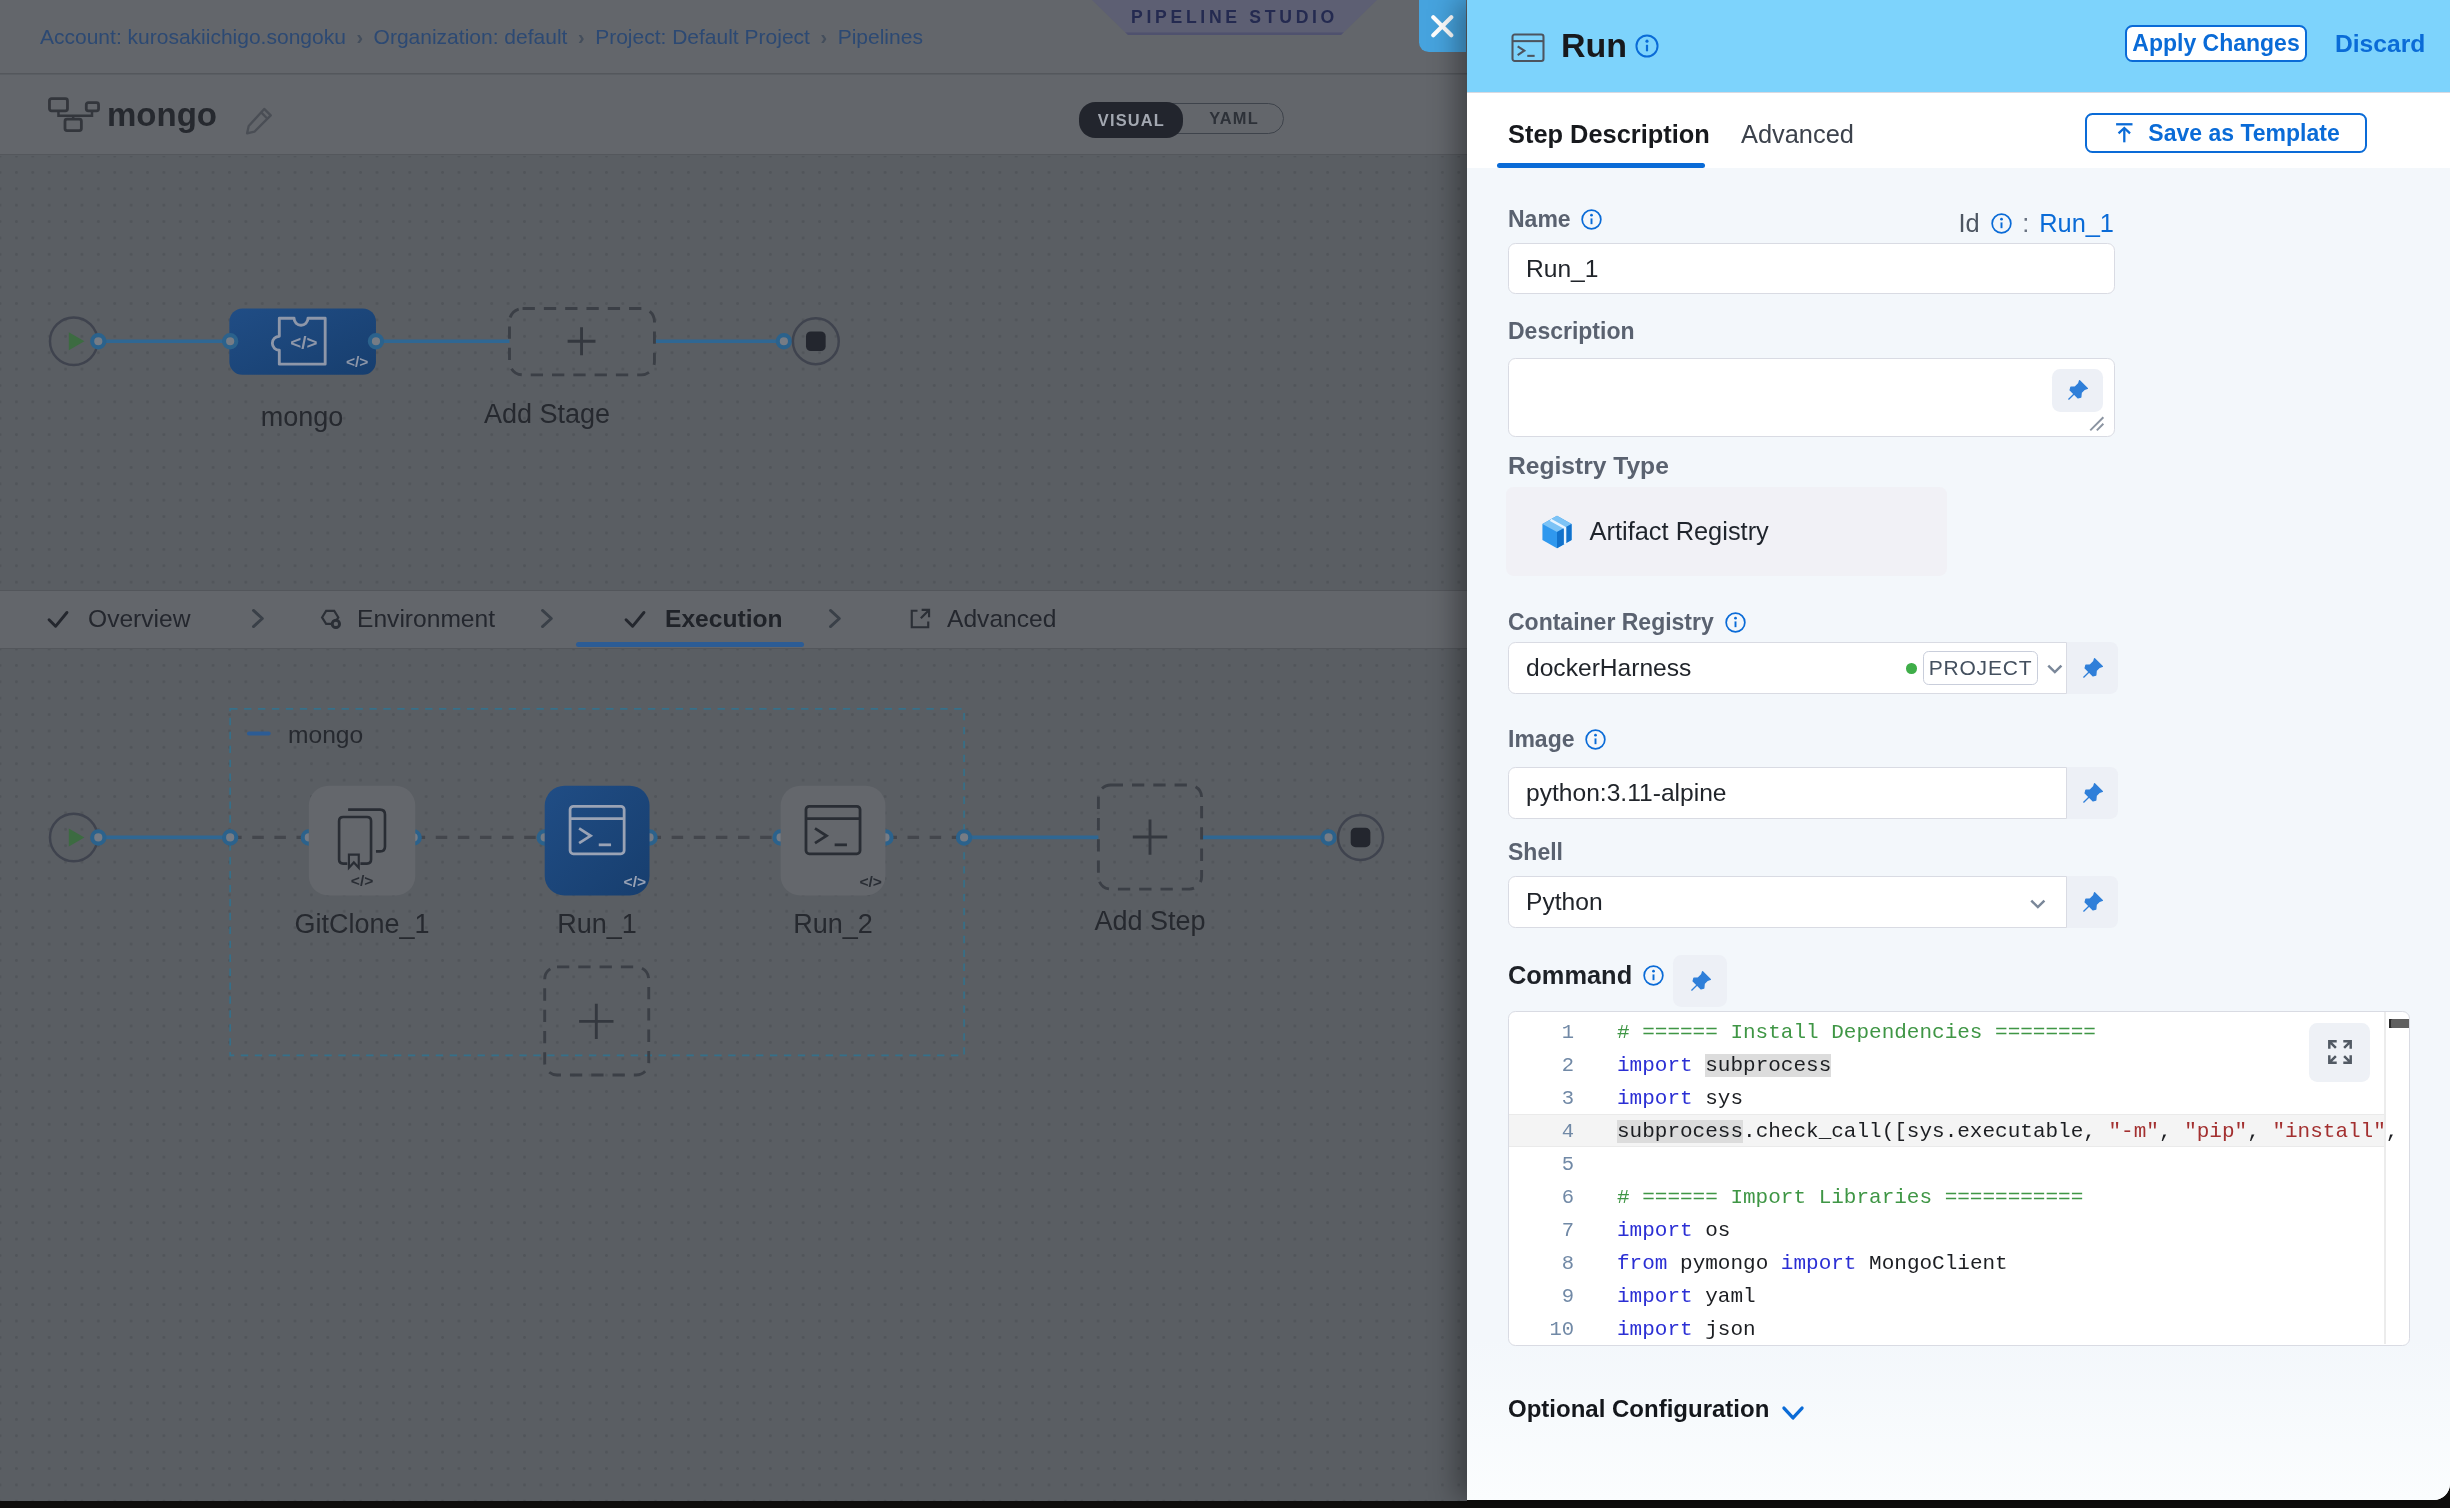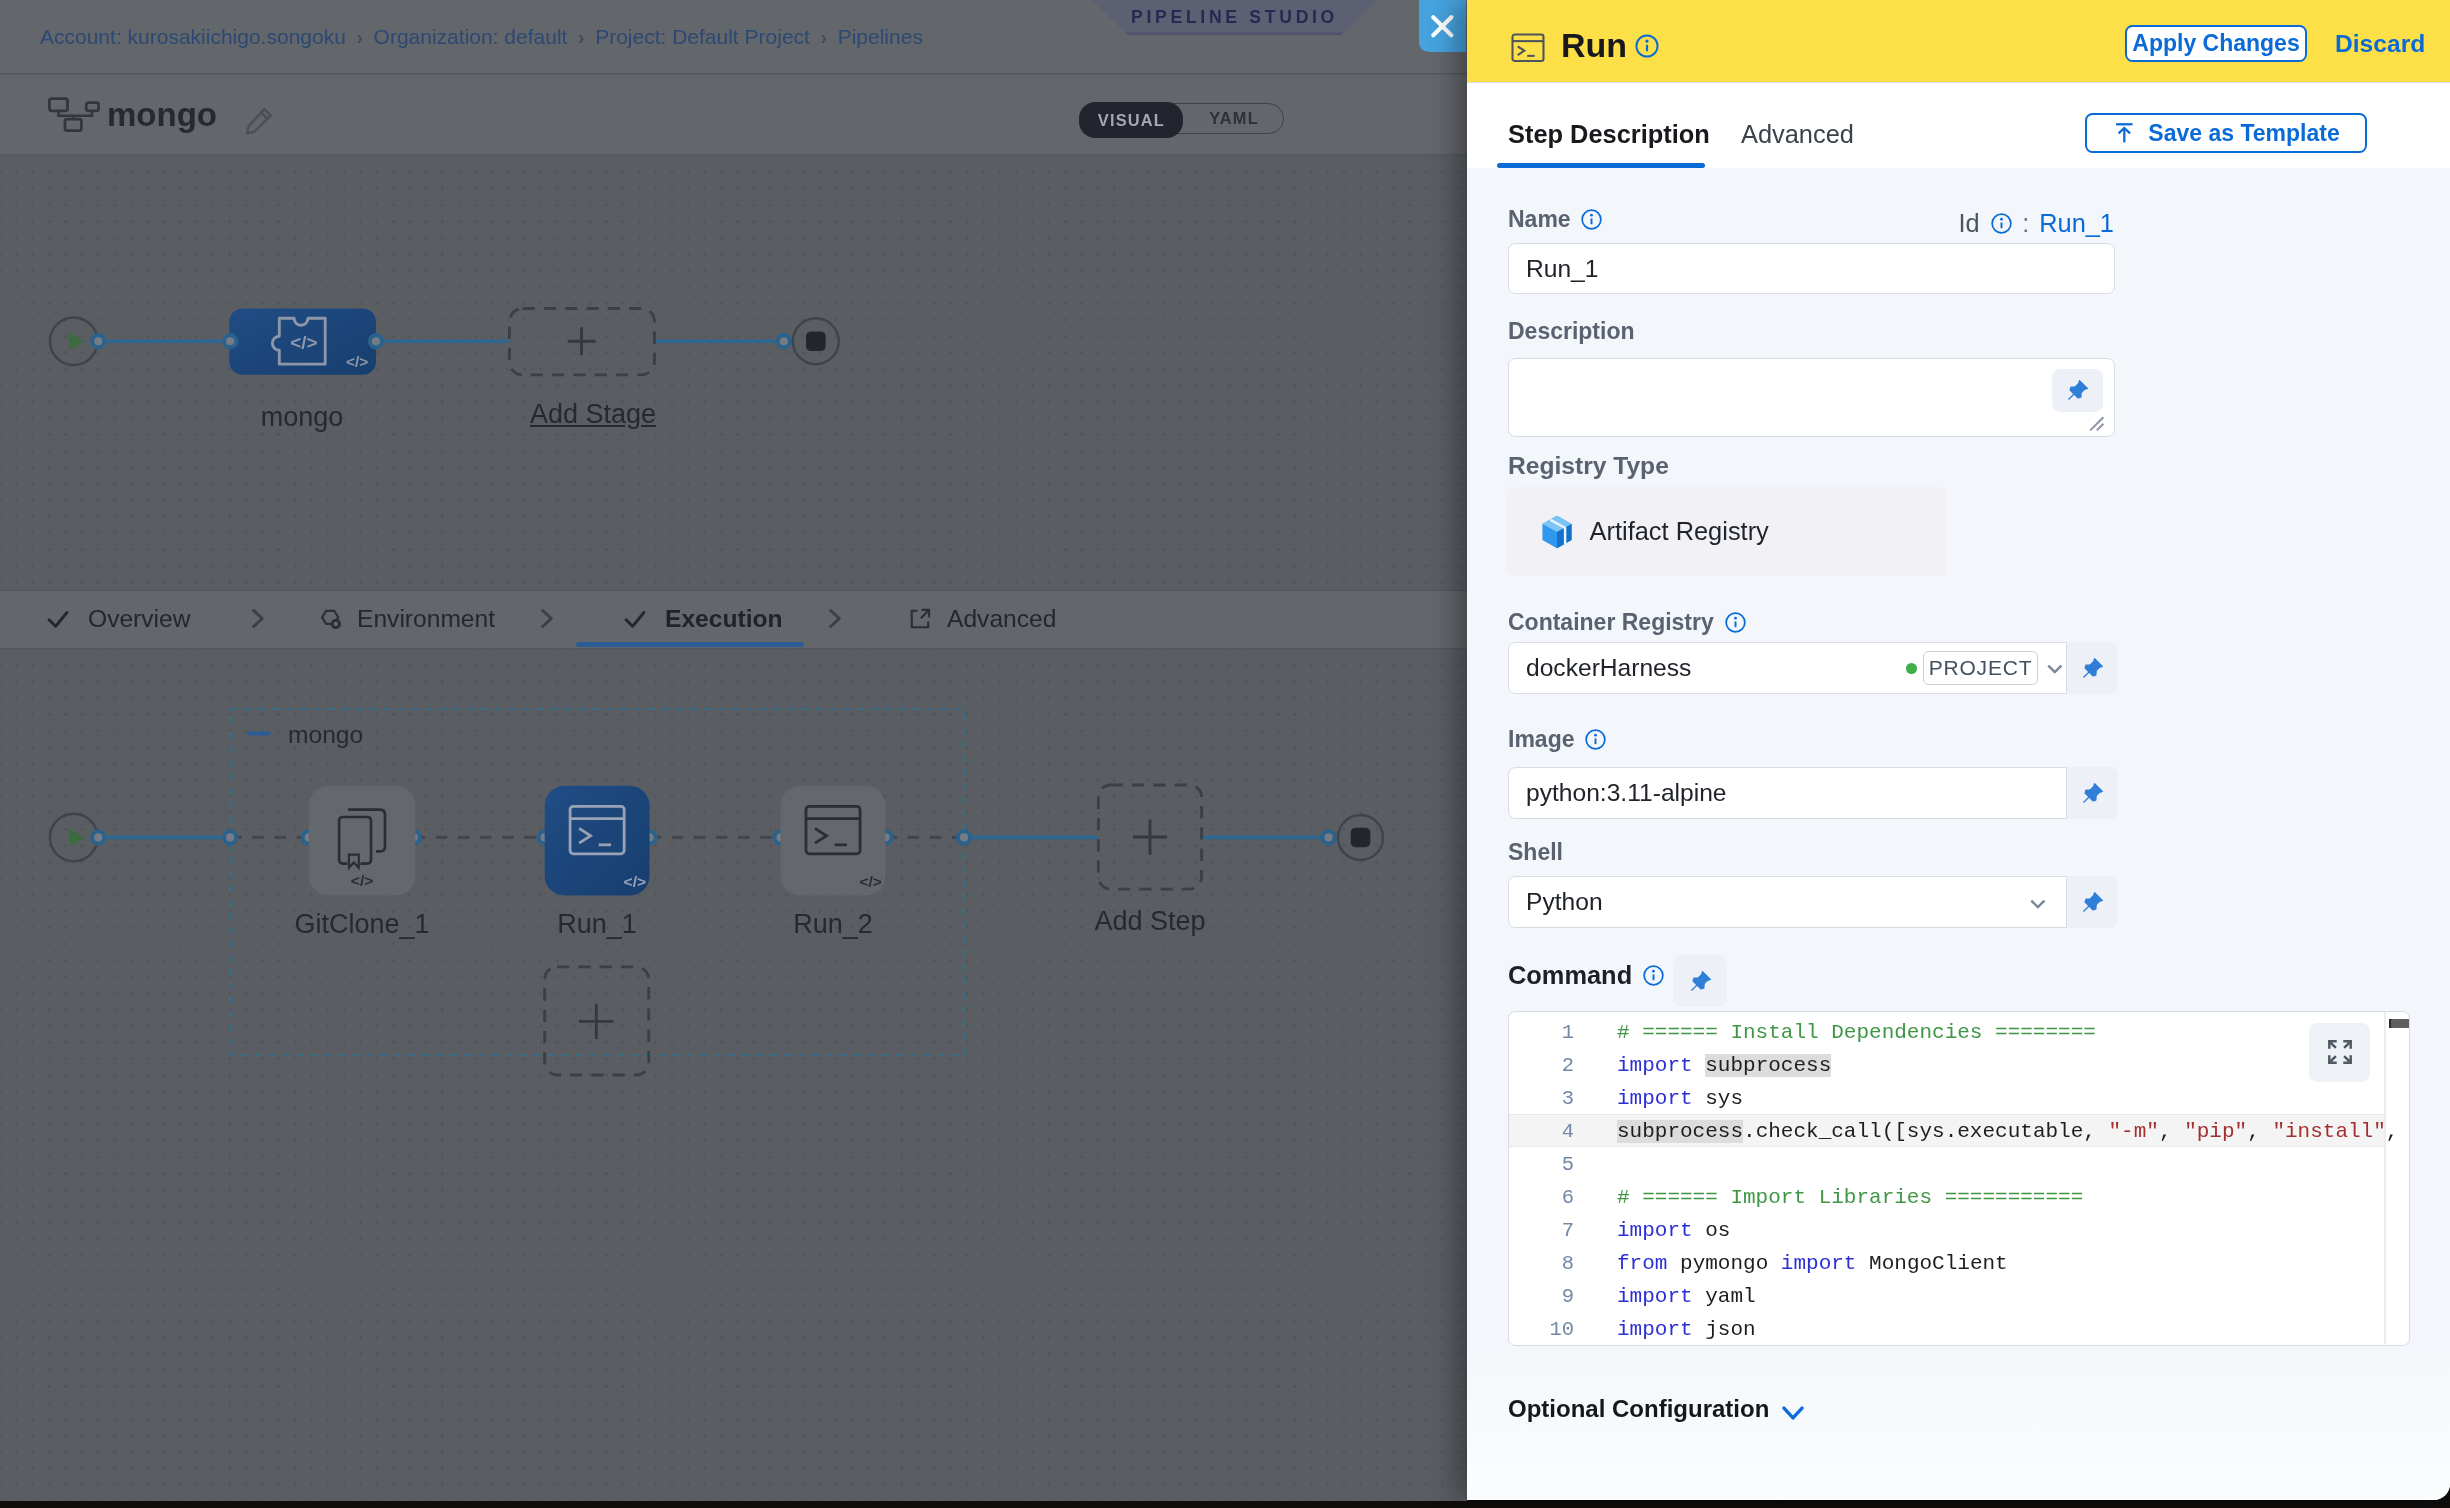--- a/index.html
+++ b/index.html
@@ -31,21 +31,21 @@
   .nodelabel { position:absolute; font-size:27px; color:#26292f; text-align:center; transform:translateX(-50%); white-space:nowrap; }
 
   
   .tabitem { position:absolute; top:0; height:56px; display:flex; align-items:center; font-size:24.6px; color:#24272e; }
 
   
   #closex { left:1419px; top:0; width:47px; height:52px; background:#46a3de; border-radius:0 0 0 9.8px; display:flex; align-items:center; justify-content:center; }
 
   
   #drawer { left:1467px; top:0; width:983px; height:1500px; background:#fff; border-radius:0 0 16.4px 0; overflow:hidden; box-shadow:-9.8px 0 28px rgba(0,0,0,0.35); }
-  #dhead { position:absolute; left:0; top:0; width:983px; height:83px; background:#fde047; border-bottom:1.6px solid #d8d9e2; }
+  #dhead { position:absolute; left:0; top:0; width:983px; height:93px; background:#7dd3fc; border-bottom:1.6px solid #d8d9e2; }
   #dtitle { position:absolute; left:94px; top:26px; font-size:34px; font-weight:bold; color:#17191d; }
   .btn-outline { position:absolute; border:2px solid #0a6bd7; border-radius:7.4px; color:#0a6bd7; font-size:23px; font-weight:bold; display:flex; align-items:center; justify-content:center; background:#fff; }
   #applybtn { left:658px; top:24.6px; width:182px; height:37px; }
   #discard { position:absolute; left:868px; top:30px; font-size:24.6px; font-weight:bold; color:#0a6bd7; }
   #dtabs { position:absolute; left:0; top:95px; width:983px; height:73px; background:#fff; }
   #tab1 { position:absolute; left:41px; top:24.6px; font-size:25.4px; font-weight:bold; color:#17191d; }
   #tab2 { position:absolute; left:274px; top:24.6px; font-size:25.4px; color:#3c424c; }
   #tabunderline { position:absolute; left:29.5px; top:68px; width:208px; height:4.9px; background:#0a6bd7; border-radius:3.3px; }
   #savetmpl { left:618px; top:18px; width:282px; height:40px; font-weight:bold; }
   #dbody { position:absolute; left:0; top:168px; width:983px; height:1332px; background:linear-gradient(180deg,#f3f7fb 0%, #f3f7fb 88%, #fbfdfe 100%); }
@@ -114,21 +114,21 @@
         <circle cx="996" cy="226" r="28" fill="none" stroke="#3f434e" stroke-width="3"></circle>
         <rect x="984" y="214" width="24" height="24" rx="6" fill="#23262e"></rect>
         <defs>
           <linearGradient id="bluenode" x1="0" y1="0" x2="1" y2="1">
             <stop offset="0" stop-color="#204d85"></stop>
               <stop offset="1" stop-color="#173e6e"></stop>
           </linearGradient>
         </defs>
       </svg>
       <div class="nodelabel" style="left:302px; top:246px;">mongo</div>
-      <div class="nodelabel" style="left:593px; top:243px;text-decoration:underline;">Add Stage</div>
+      <div class="nodelabel" style="left:547px; top:243px;">Add Stage</div>
     </div>
     <div id="tabrow" class="abs">
       <div class="tabitem" style="left:45px;">
         <svg width="26" height="26" viewBox="0 0 32 32" style="margin-right:17px">
             <path d="M5 17 L13 25 L27 8" stroke="#24272e" stroke-width="3.6" fill="none" stroke-linecap="round" stroke-linejoin="round"></path>
           </svg>
         Overview
       </div>
       <svg class="abs" style="left:247px;top:17px" width="21" height="21" viewBox="0 0 26 26">
           <path d="M8 3 L19 13 L8 23" stroke="#3a4048" stroke-width="3.6" fill="none" stroke-linecap="round" stroke-linejoin="round"></path>

